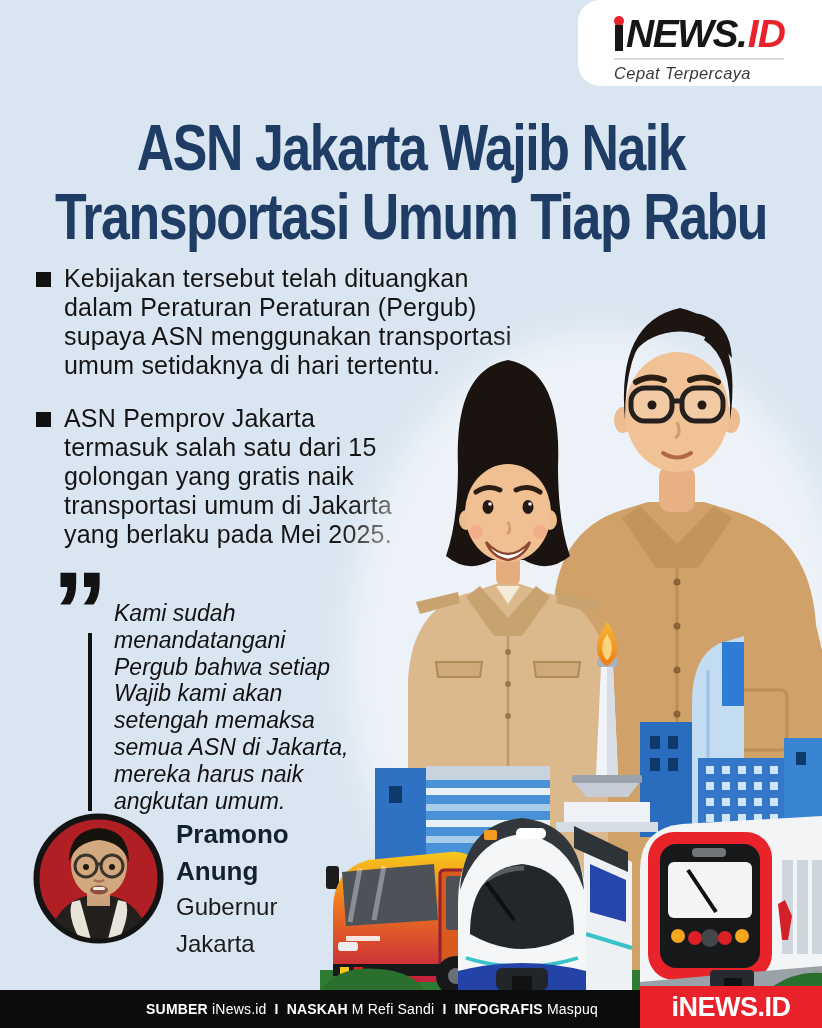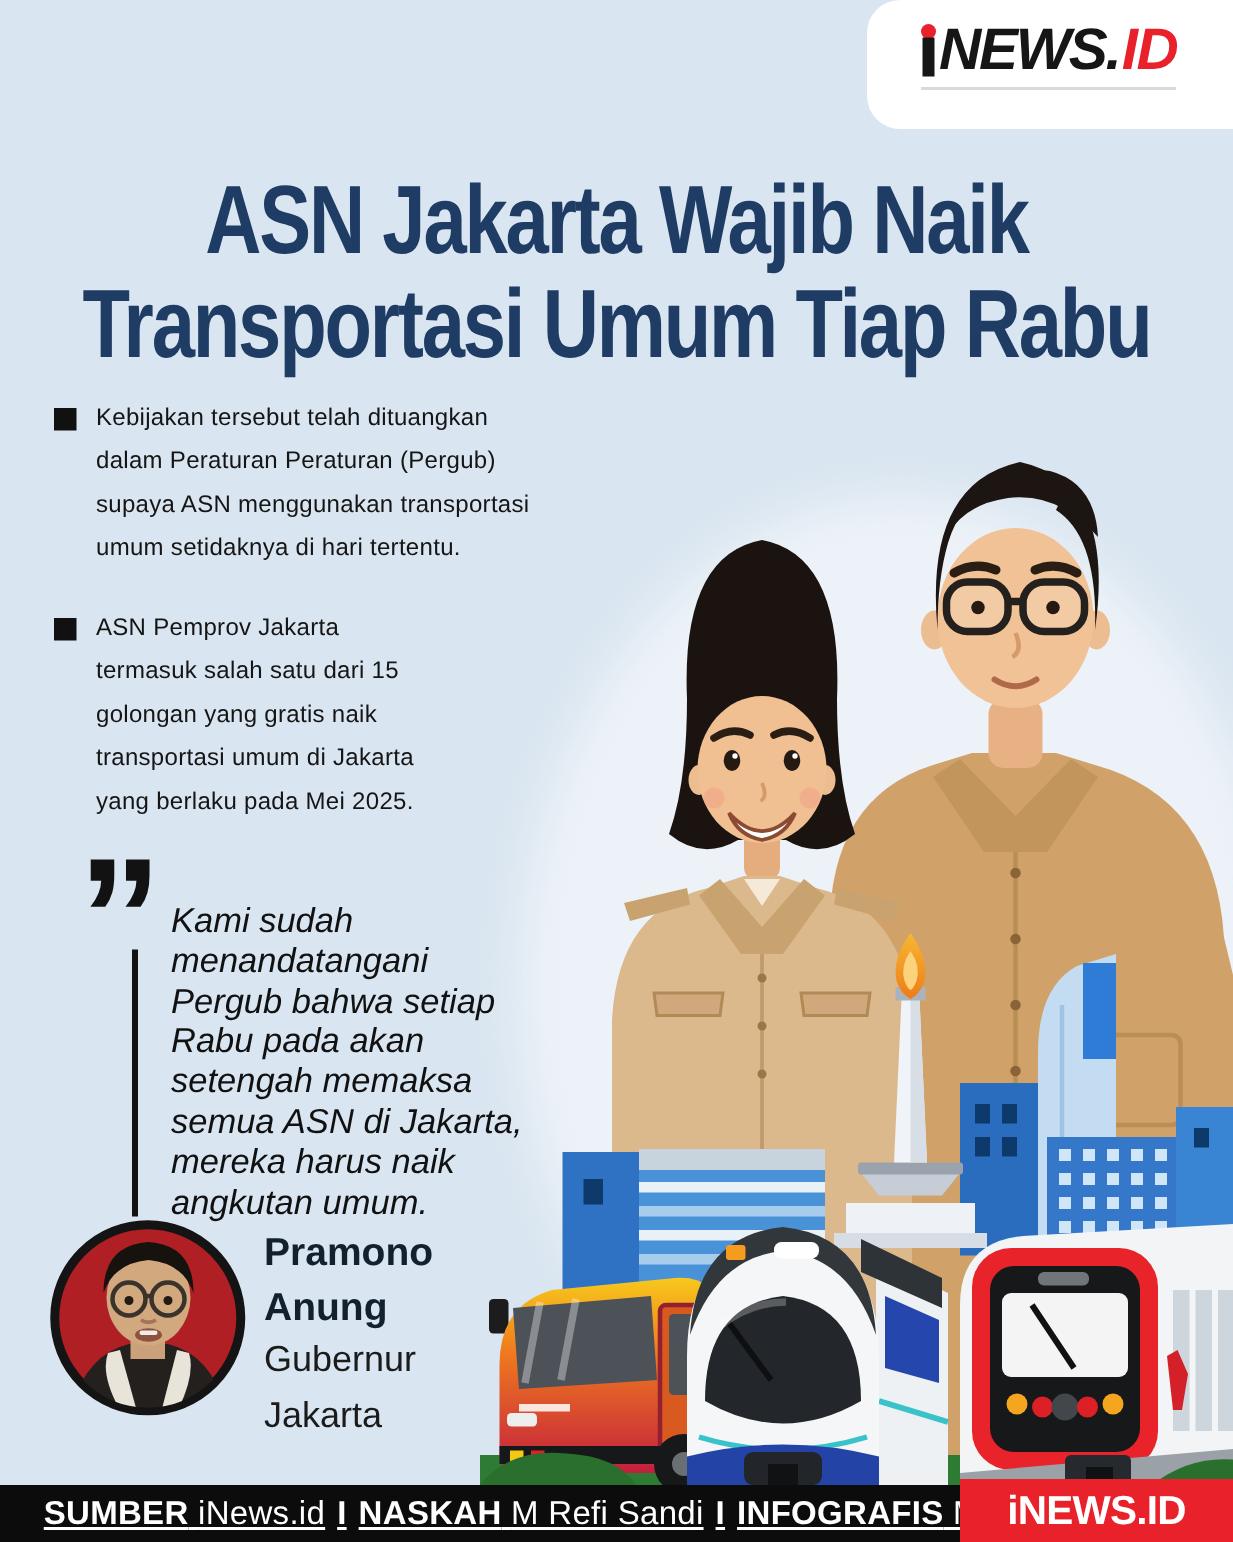--- a/index.html
+++ b/index.html
@@ -18,40 +18,40 @@
   .logo-divider{width:170px;height:2px;background:#d9d9d9;margin-top:5px;}
   .logo-tagline{font-size:16.5px;color:#3a3a3a;margin-top:4px;letter-spacing:0.4px;}
 
   
   .title{position:absolute;left:0;top:112px;width:822px;text-align:center;color:#1e3c64;font-weight:bold;font-size:54px;line-height:58px;letter-spacing:-1.5px;transform:scale(0.96,1.2);transform-origin:50% 0;}
 
   
   .bullets{position:absolute;left:36px;top:264px;width:500px;}
   .bullet{display:flex;margin-bottom:29px;}
   .bullet .sq{flex:0 0 15px;width:15px;height:15px;background:#111;margin:8px 13px 0 0;}
-  .bullet .txt{font-size:16px;line-height:29px;color:#151515;letter-spacing:0.2px;}
+  .bullet .txt{font-size:25px;line-height:29px;color:#151515;letter-spacing:0.2px;}
   .bullets .bullet:first-child{margin-bottom:24px;}
 
   
   .quote-mark{position:absolute;left:52px;top:556px;font-size:112px;font-weight:bold;color:#121212;line-height:1;}
   .quote-line-v{position:absolute;left:88px;top:633px;width:4px;height:178px;background:#121212;}
   .quote-text{position:absolute;left:114px;top:580px;font-style:italic;font-size:23px;line-height:26.8px;color:#111;margin-top:20px;}
 
   
   .portrait{position:absolute;left:30px;top:810px;width:137px;height:137px;}
   .author{position:absolute;left:176px;top:816px;}
   .author .name{font-size:26px;font-weight:bold;color:#13202e;line-height:36.5px;}
   .author .role{font-size:24px;color:#1b1b1b;line-height:36.5px;}
 
   
   .scene{position:absolute;left:170px;top:270px;width:652px;height:720px;}
 
   
   .footer-bar{position:absolute;left:0;top:990px;width:822px;height:38px;background:#0c0c0c;}
-  .footer-credits{position:absolute;left:0;top:990px;width:744px;height:38px;display:flex;align-items:center;justify-content:center;color:#fff;font-size:22px;letter-spacing:0.2px;white-space:pre;text-decoration:underline;}
+  .footer-credits{position:absolute;left:0;top:990px;width:744px;height:38px;display:flex;align-items:center;justify-content:center;color:#fff;font-size:14px;letter-spacing:0.2px;white-space:pre;}
   .footer-credits .lbl{font-weight:bold;}
   .footer-credits .sep{font-weight:bold;margin:0 8px;}
   .footer-brand{position:absolute;left:640px;top:986px;width:182px;height:42px;background:#e8212b;display:flex;align-items:center;justify-content:center;}
   .footer-brand span{color:#fff;font-weight:bold;font-size:27px;letter-spacing:-0.5px;}
 </style>
 </head>
 <body>
 
 <div class="canvas">
 
@@ -59,20 +59,21 @@
     <div class="logo-row" aria-label="iNEWS.ID">
       <span class="logo-i">
           <span class="dot"></span>
           <span class="stem"></span>
         </span>
       <span class="logo-main">NEWS</span>
       <span class="logo-dot">.</span>
       <span class="logo-suffix">ID</span>
     </div>
     <div class="logo-divider"></div>
+    <div class="logo-tagline">Cepat Terpercaya</div>
   </div>
 
   <div class="title">
     <div>ASN Jakarta Wajib Naik</div>
     <div>Transportasi Umum Tiap Rabu</div>
   </div>
 
   <div class="bullets">
     <div class="bullet">
       <span class="sq"></span>
@@ -287,21 +288,21 @@
     <path d="M 150 720 Q 170 695 208 699 Q 242 701 254 720 Z" fill="#2a6f2e"></path>
     <path d="M 598 720 Q 622 701 652 703 L 652 720 Z" fill="#2a6f2e"></path>
   </svg>
 
   <div class="quote-mark">”</div>
   <div class="quote-line-v"></div>
   <div class="quote-text">
     <div>Kami sudah</div>
     <div>menandatangani</div>
     <div>Pergub bahwa setiap</div>
-    <div>Rabu pada akan</div>
+    <div>Wajib kami akan</div>
     <div>setengah memaksa</div>
     <div>semua ASN di Jakarta,</div>
     <div>mereka harus naik</div>
     <div>angkutan umum.</div>
   </div>
 
   <svg class="portrait" viewBox="0 0 137 137" xmlns="http://www.w3.org/2000/svg">
     <defs>
         <clipPath id="pc">
           <circle cx="68.5" cy="68.5" r="60"></circle>

